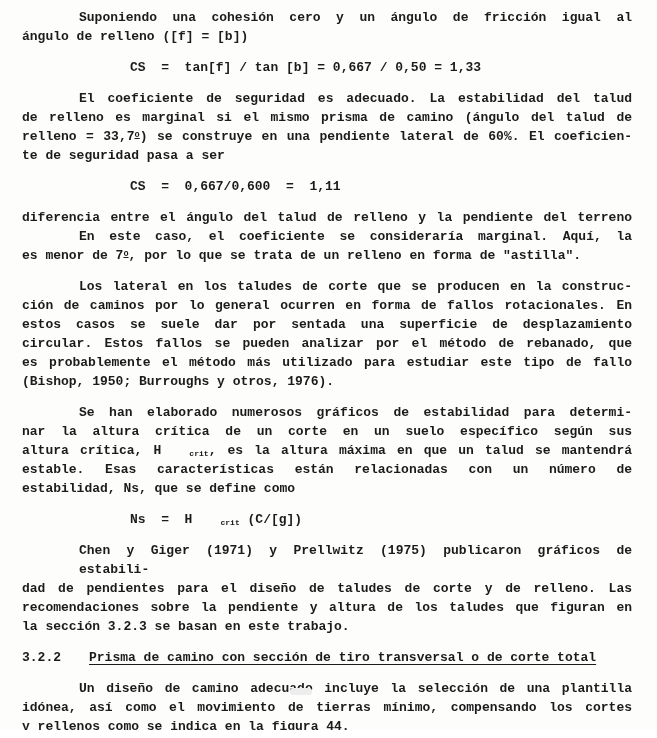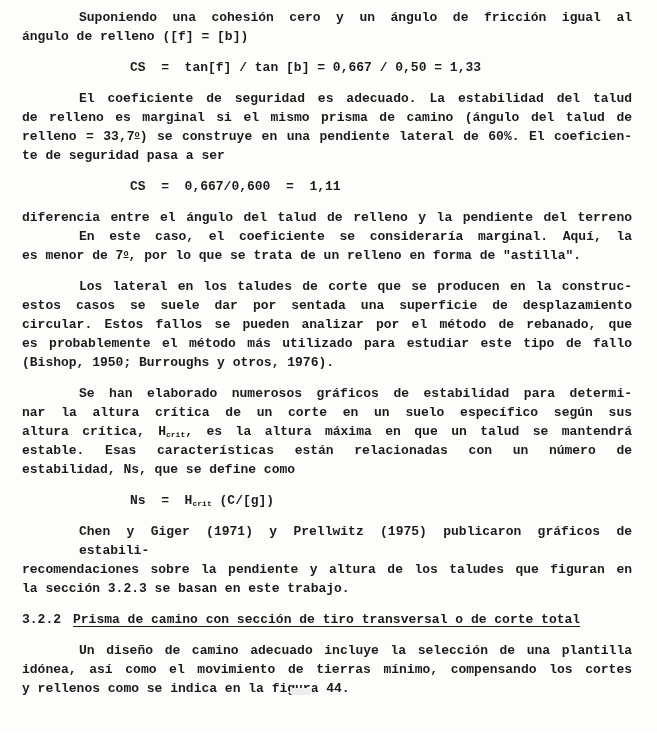--- a/index.html
+++ b/index.html
@@ -30,29 +30,30 @@
   .line.first { padding-left: 57px; }
   .formula {
     margin: 0 0 12px 0;
     padding-left: 108px;
     white-space: pre;
   }
   .heading {
     display: flex;
     margin: 0 0 12px 0;
   }
-  .heading .num { margin-right: 12px; flex: 0 0 auto; }
+  .heading .num { margin-right: 28px; flex: 0 0 auto; }
   .heading .title {
     text-decoration: underline;
     text-underline-offset: 3px;
   }
   sub {
     font-size: 0.62em;
     line-height: 0;
     vertical-align: -0.28em;
+    margin-left: 28px;
   }
   .ord {
     font-size: 0.66em;
     line-height: 0;
     vertical-align: 0.38em;
     text-decoration: underline;
   }
   .smudge {
     position: absolute;
     left: 290px;
@@ -80,35 +81,37 @@
       <div class="line last">te de seguridad pasa a ser</div>
     </div>
     <div class="formula">CS  =  0,667/0,600  =  1,11</div>
     <div class="para">
       <div class="line">diferencia entre el ángulo del talud de relleno y la pendiente del terreno</div>
       <div class="line first">En este caso, el coeficiente se consideraría marginal.  Aquí, la</div>
       <div class="line last">es menor de 7<span class="ord">o</span>, por lo que se trata de un relleno en forma de "astilla".</div>
     </div>
     <div class="para">
       <div class="line first">Los lateral en los taludes de corte que se producen en la construc-</div>
+      <div class="line">ción de caminos por lo general ocurren en forma de fallos rotacionales.  En</div>
       <div class="line">estos casos se suele dar por sentada una superficie de desplazamiento</div>
       <div class="line">circular.  Estos fallos se pueden analizar por el método de rebanado, que</div>
       <div class="line">es probablemente el método más utilizado para estudiar este tipo de fallo</div>
       <div class="line last">(Bishop, 1950; Burroughs y otros, 1976).</div>
     </div>
     <div class="para">
       <div class="line first">Se han elaborado numerosos gráficos de estabilidad para determi-</div>
       <div class="line">nar la altura crítica de un corte en un suelo específico según sus</div>
       <div class="line">altura crítica, H<sub>crit</sub>, es la altura máxima en que un talud se mantendrá</div>
       <div class="line">estable.  Esas características están relacionadas con un número de</div>
       <div class="line last">estabilidad, Ns, que se define como</div>
     </div>
     <div class="formula">Ns  =  H<sub>crit</sub> (C/[g])</div>
     <div class="para">
       <div class="line first">Chen y Giger (1971) y Prellwitz (1975) publicaron gráficos de estabili-</div>
+      <div class="line">dad de pendientes para el diseño de taludes de corte y de relleno.  Las</div>
       <div class="line">recomendaciones sobre la pendiente y altura de los taludes que figuran en</div>
       <div class="line last">la sección 3.2.3 se basan en este trabajo.</div>
     </div>
     <div class="heading">
       <span class="num">3.2.2</span>
       <span class="title">Prisma de camino con sección de tiro transversal o de corte total</span>
     </div>
     <div class="para">
       <div class="line first">Un diseño de camino adecuado incluye la selección de una plantilla</div>
       <div class="line">idónea, así como el movimiento de tierras mínimo, compensando los cortes</div>

